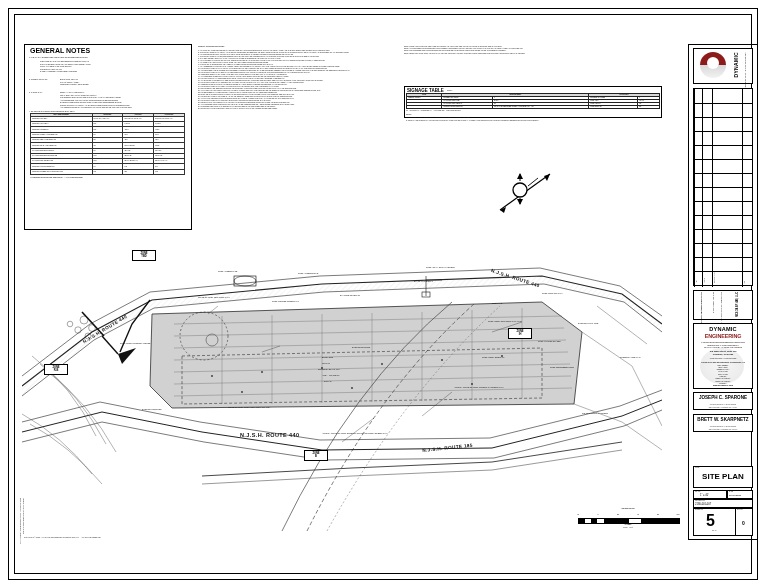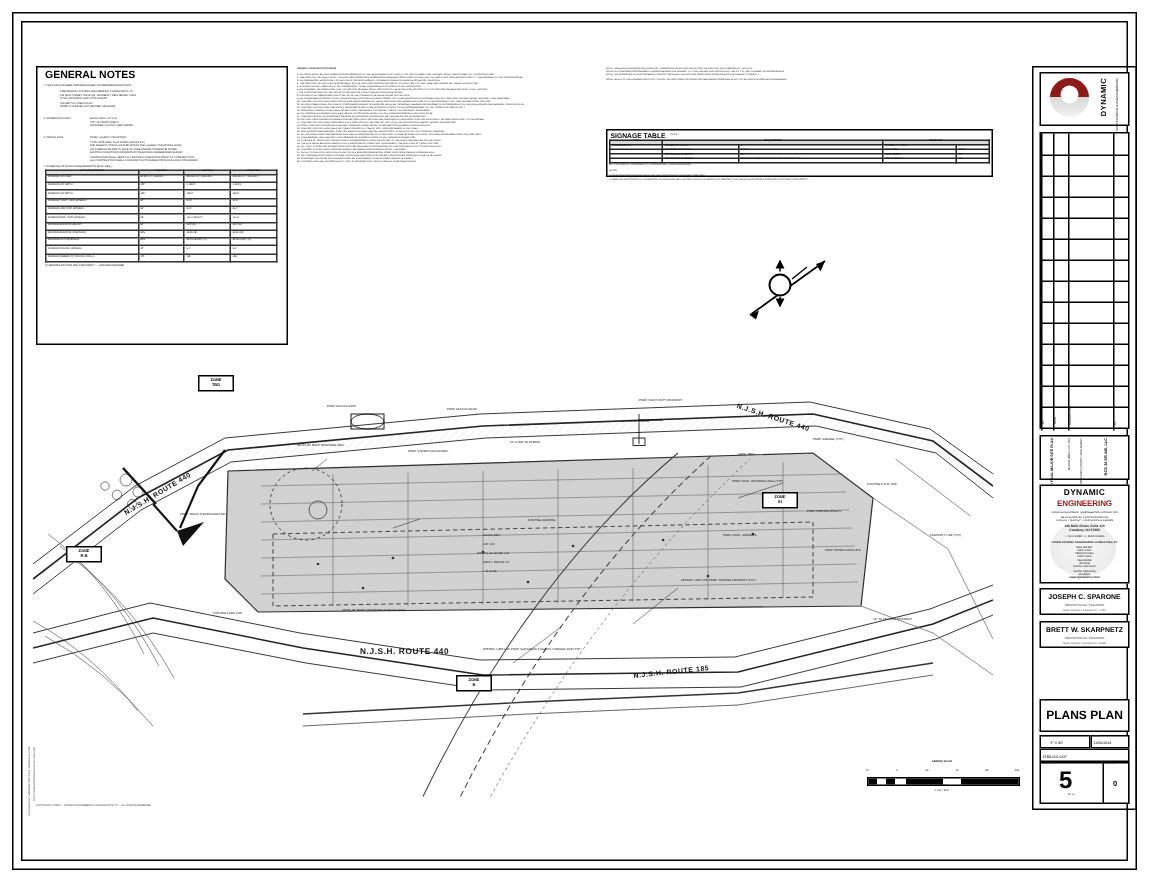--- a/index.html
+++ b/index.html
@@ -555,21 +555,21 @@
   <div class="t ctr" style="left:693px;top:403px;width:60px;font-size:2px;color:#555;">PROFESSIONAL ENGINEER</div>
   <div class="t ctr" style="left:693px;top:406px;width:60px;font-size:1.8px;color:#555;">NEW JERSEY LICENSE No. 47384</div>
 
   <div class="eng-block" style="left:693px;top:414px;width:60px;height:18px;"></div>
   <div class="t b ctr" style="left:693px;top:417px;width:60px;font-size:4.6px;">BRETT W. SKARPNETZ</div>
   <div class="t ctr" style="left:693px;top:425px;width:60px;font-size:2px;color:#555;">PROFESSIONAL ENGINEER</div>
   <div class="t ctr" style="left:693px;top:428px;width:60px;font-size:1.8px;color:#555;">NEW JERSEY LICENSE No. 51990</div>
 
   <div class="tb-cell" id="sheet-title-box"></div>
   <div class="t xtiny" style="left:695px;top:467px;color:#444;">TITLE</div>
-  <div class="t ctr b" id="sheet-title" style="font-size:8px;">PLANS PLAN</div>
+  <div class="t ctr b" id="sheet-title" style="font-size:8px;">SITE PLAN</div>
 
   <div class="tb-cell" style="left:693px;top:490px;width:34px;height:9px;"></div>
   <div class="t xtiny" style="left:695px;top:490.5px;color:#444;">SCALE</div>
   <div class="t" style="left:700px;top:494px;font-size:2.6px;">1" = 40'</div>
 
   <div class="tb-cell" style="left:727px;top:490px;width:26px;height:9px;"></div>
   <div class="t xtiny" style="left:729px;top:490.5px;color:#444;">DATE</div>
   <div class="t" style="left:729px;top:494px;font-size:2.4px;">11/06/2023</div>
 
   <div class="tb-cell" style="left:693px;top:499px;width:60px;height:9px;"></div>

